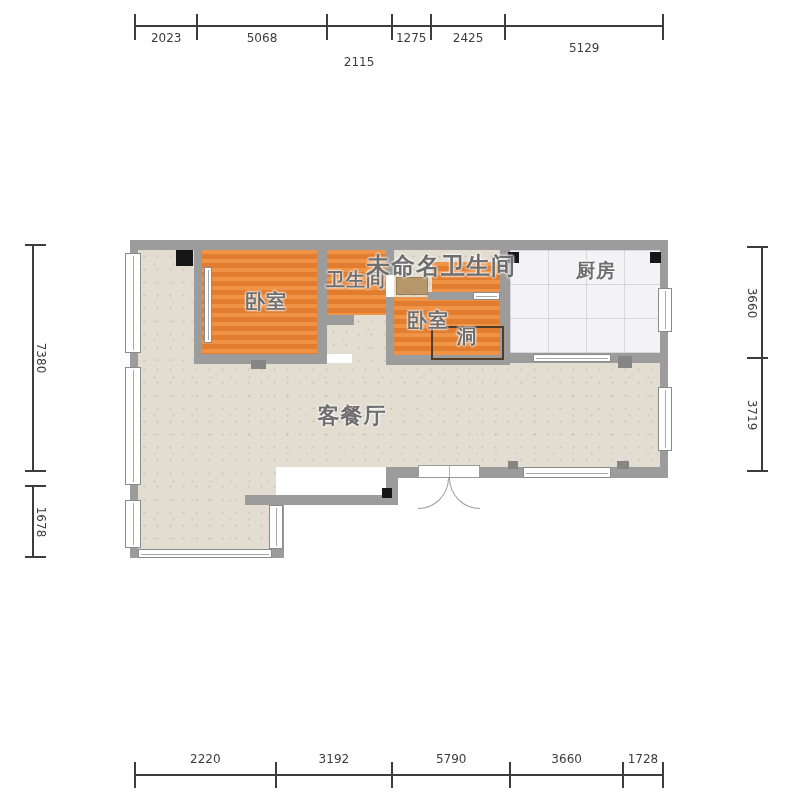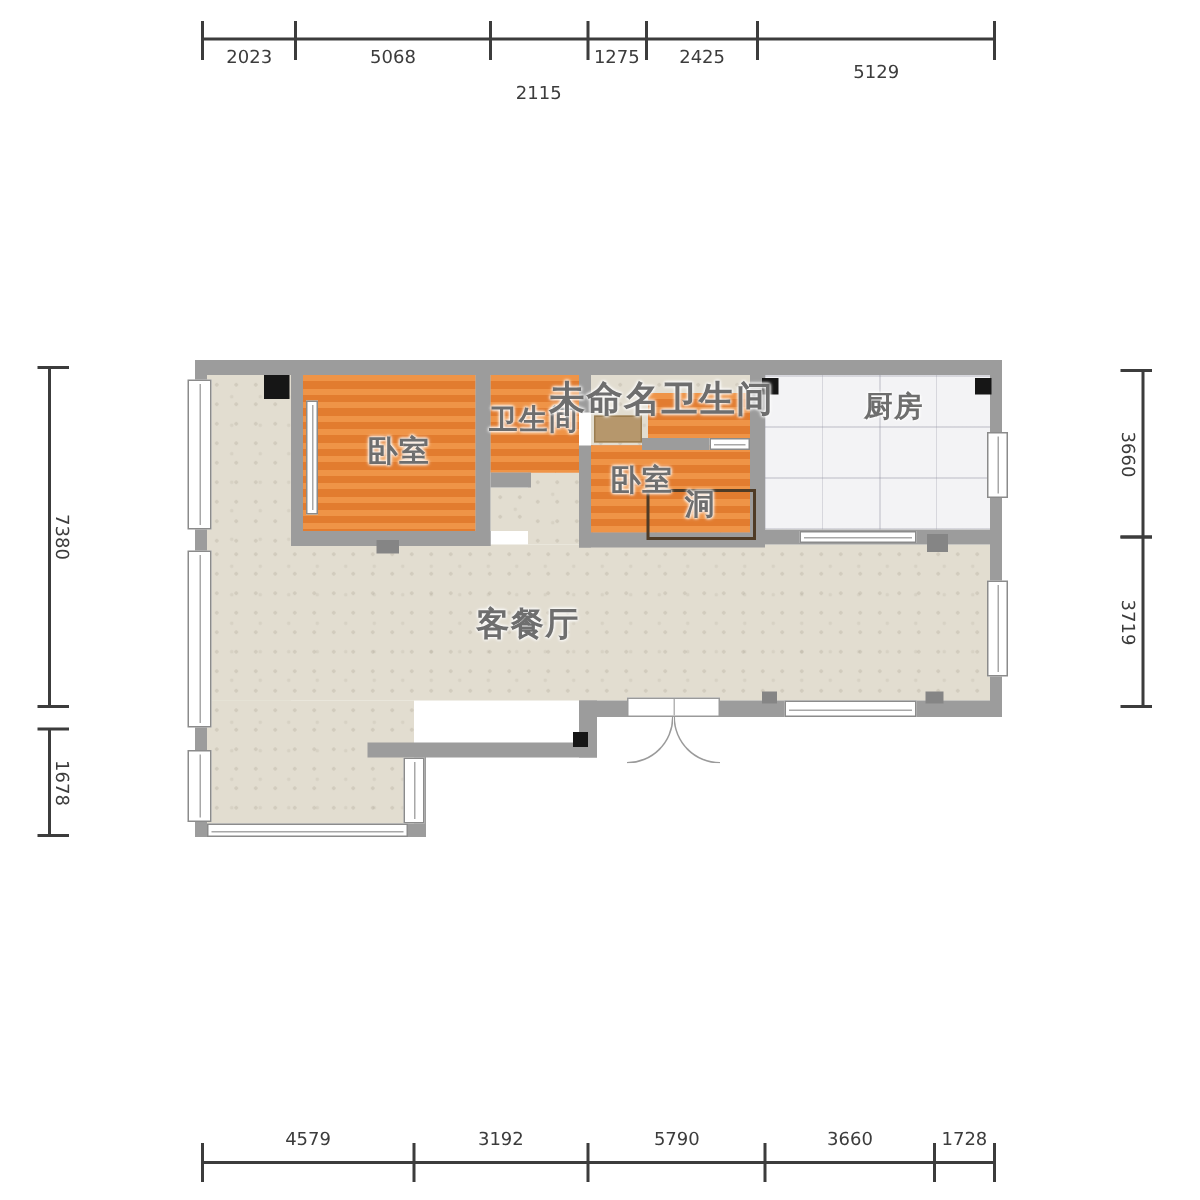--- a/index.html
+++ b/index.html
@@ -124,21 +124,21 @@
       <div class="dlab" style="left: 359.136px; top: 31px; transform: translateX(-50%); margin-top: 24px;">2115</div>
       <div class="dim-tick" style="left: 429.826px; top: 14px; width: 2px; height: 26px;"></div>
       <div class="dlab" style="left: 411.233px; top: 31px; transform: translateX(-50%);">1275</div>
       <div class="dim-tick" style="left: 504.359px; top: 14px; width: 2px; height: 26px;"></div>
       <div class="dlab" style="left: 468.093px; top: 31px; transform: translateX(-50%);">2425</div>
       <div class="dim-tick" style="left: 662px; top: 14px; width: 2px; height: 26px;"></div>
       <div class="dlab" style="left: 584.18px; top: 31px; transform: translateX(-50%); margin-top: 10px;">5129</div>
       <div class="dim-line" style="left: 135px; top: 774px; width: 528px; height: 2px;"></div>
       <div class="dim-tick" style="left: 134px; top: 762px; width: 2px; height: 26px;"></div>
       <div class="dim-tick" style="left: 274.736px; top: 762px; width: 2px; height: 26px;"></div>
-      <div class="dlab" style="left: 205.368px; top: 752px; transform: translateX(-50%);">4579</div>
+      <div class="dlab" style="left: 205.368px; top: 752px; transform: translateX(-50%);">2220</div>
       <div class="dim-tick" style="left: 391.069px; top: 762px; width: 2px; height: 26px;"></div>
       <div class="dlab" style="left: 333.903px; top: 752px; transform: translateX(-50%);">3192</div>
       <div class="dim-tick" style="left: 509.4px; top: 762px; width: 2px; height: 26px;"></div>
       <div class="dlab" style="left: 451.234px; top: 752px; transform: translateX(-50%);">5790</div>
       <div class="dim-tick" style="left: 621.891px; top: 762px; width: 2px; height: 26px;"></div>
       <div class="dlab" style="left: 566.645px; top: 752px; transform: translateX(-50%);">3660</div>
       <div class="dim-tick" style="left: 662px; top: 762px; width: 2px; height: 26px;"></div>
       <div class="dlab" style="left: 642.945px; top: 752px; transform: translateX(-50%);">1728</div>
       <div class="dim-line" style="left: 32px; top: 245px; width: 2px; height: 226px;"></div>
       <div class="dim-tick" style="left: 25px; top: 244px; width: 21px; height: 2px;"></div>

